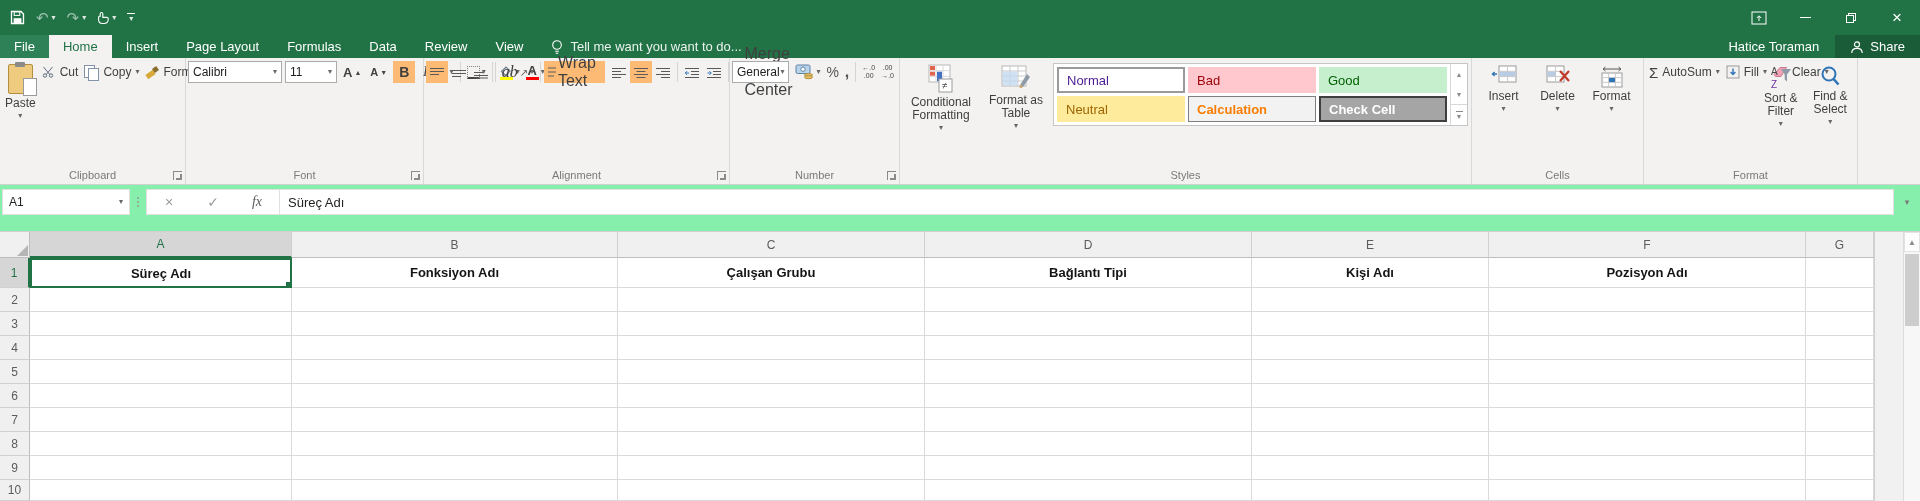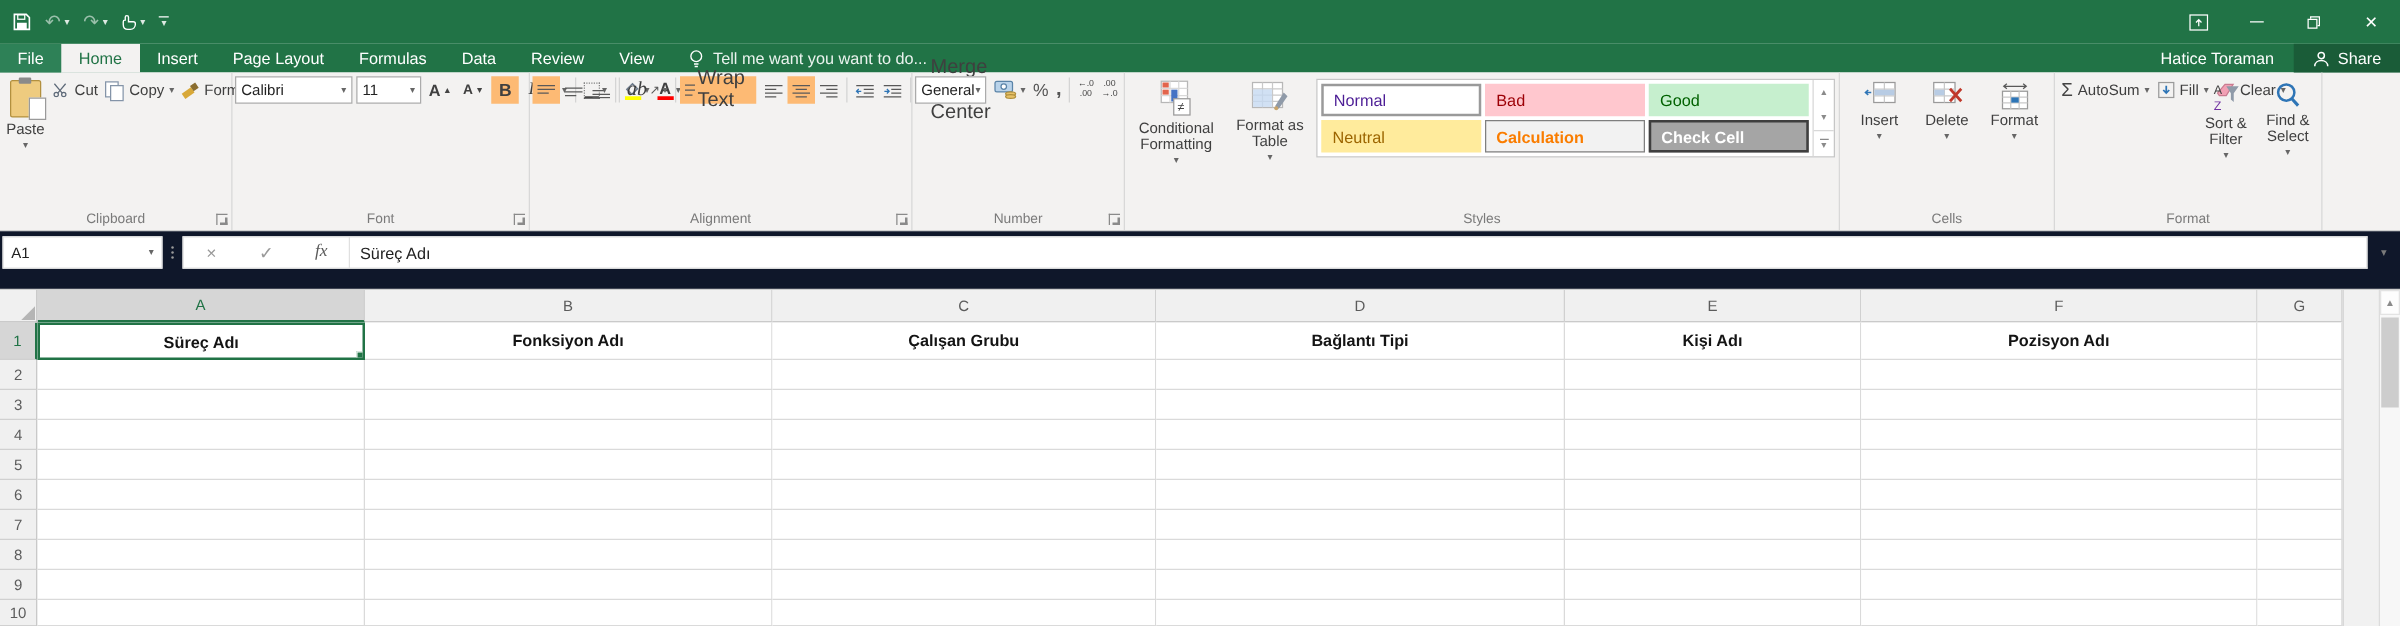--- a/index.html
+++ b/index.html
@@ -81,21 +81,21 @@
   .gal-item{display:flex;align-items:center;font-size:13px;padding:0 8px;border:1px solid transparent;}
   .gal-item.normal{border:2px solid #9a9a9a;}
   .gal-item.calculation{border:1px solid #7f7f7f;font-weight:bold;}
   .gal-item.checkcell{border:2px solid #3f3f3f;font-weight:bold;}
   .gal-scroll{width:17px;border-left:1px solid #d8d8d8;display:flex;flex-direction:column;}
   .gal-sbtn{flex:1;display:flex;align-items:center;justify-content:center;font-size:7px;color:#8a8a8a;}
   .gal-sbtn.more{border-top:1px solid #d8d8d8;flex-direction:column;gap:0;}
   .gal-sbtn.more i{width:7px;height:1px;background:#8a8a8a;display:block;margin-bottom:1px;}
 
   
-  .formula-row{height:47px;background:#0f172a;border-bottom:1px solid #cfcfcf;display:flex;align-items:flex-start;padding:4px 0 0 2px;}
+  .formula-row{height:47px;background:#86efac;border-bottom:1px solid #cfcfcf;display:flex;align-items:flex-start;padding:4px 0 0 2px;}
   .namebox{width:128px;height:26px;background:#fff;border:1px solid #e0e0e0;display:flex;align-items:center;justify-content:space-between;font-size:12px;color:#222;padding:0 6px;}
   .fdots{width:16px;height:26px;display:flex;flex-direction:column;align-items:center;justify-content:center;gap:2px;}
   .fdots i{width:2px;height:2px;background:#9a9a9a;border-radius:50%;display:block;}
   .fbtns{height:26px;background:#fff;border:1px solid #e0e0e0;display:flex;align-items:center;}
   .fbtn{width:44px;height:100%;display:flex;align-items:center;justify-content:center;color:#9a9a9a;font-size:14px;}
   .fx{font-family:"Liberation Serif",serif;font-style:italic;color:#5a5a5a;font-size:14px;}
   .ffield{flex:1;height:26px;background:#fff;border:1px solid #e0e0e0;border-left:none;display:flex;align-items:center;font-size:13px;color:#222;padding:0 8px;}
   .fexpand{width:26px;height:26px;display:flex;align-items:center;justify-content:center;color:#7a7a7a;font-size:9px;}
 
   

